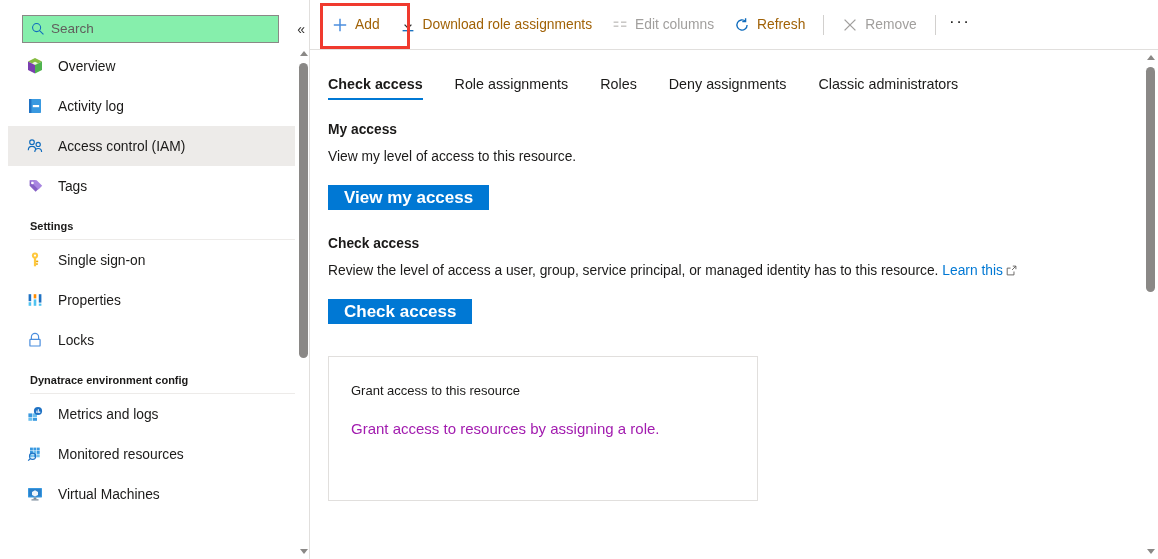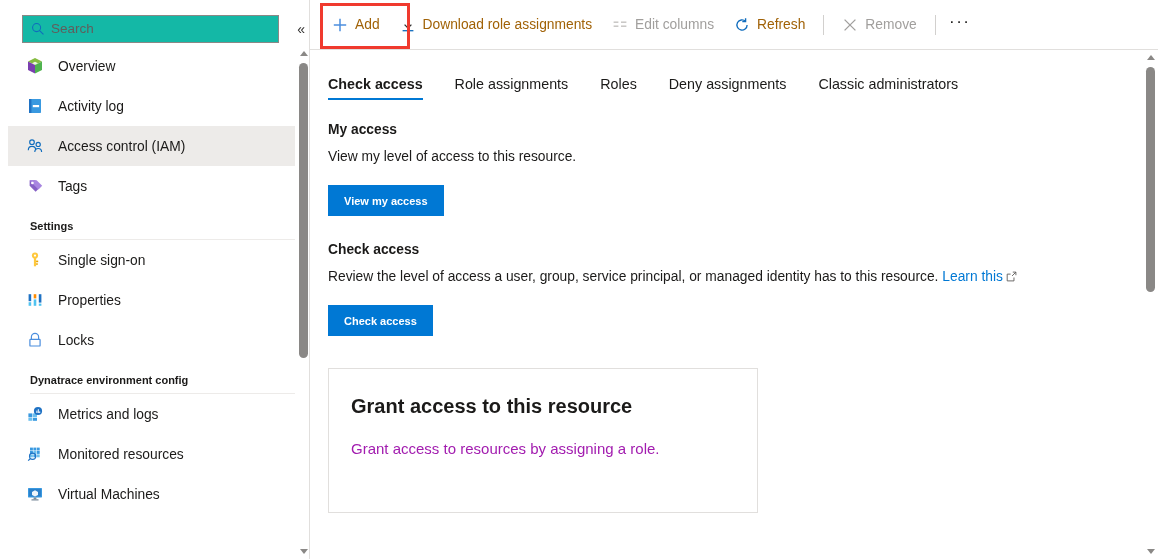--- a/index.html
+++ b/index.html
@@ -21,21 +21,21 @@
   }
   .search-row {
     display: flex; align-items: center;
     padding: 11px 0 0 22px;
     height: 46px;
   }
   .search-box {
     position: relative;
     width: 261px; height: 28px;
     border: 1px solid #8a8886;
-    background: #14b8a6;
+    background: #86efac;
     display: flex; align-items: center;
   }
   .search-box .mag {
     margin-left: 8px; margin-right: 6px;
     width: 14px; height: 14px;
     flex: 0 0 14px;
     display: block;
   }
   .search-input {
     border: none; outline: none;
@@ -223,45 +223,45 @@
   .sec-desc {
     font-size: 13.8px;
     color: #1b1a19;
     line-height: 21px;
     max-width: 760px;
   }
   .learn-link { color: #0078d4; cursor: pointer; text-decoration: none; }
   .ext-ico { display: inline-block; width: 11px; height: 11px; margin-left: 3px; vertical-align: -1px; }
   .btn-primary {
     display: inline-flex; align-items: center; justify-content: center;
-    height: 31px;
+    height: 25px;
     padding: 0 16px;
     background: #0078d4;
     color: #ffffff;
-    font-size: 11px;
+    font-size: 17px;
     font-weight: bold;
     border: none;
     cursor: pointer;
     font-family: "Liberation Sans", sans-serif;
   }
   .gap-a { height: 18px; }
   .gap-b { height: 26px; }
   .gap-c { height: 18px; }
   .gap-d { height: 32px; }
 
   .card {
     width: 430px;
     border: 1px solid #e1dfdd;
     background: #ffffff;
     padding: 26px 22px 22px 22px;
     min-height: 145px;
   }
   .card-title {
-    font-size: 20px;
-    font-weight: bold;
+    font-size: 13px;
+    font-weight: normal;
     color: #1b1a19;
     margin-bottom: 22px;
   }
   .card-desc { font-size: 15px; color: #a21caf; }
 
   
   .main-sb {
     position: absolute;
     right: 0; top: 50px;
     width: 15px; height: 509px;

